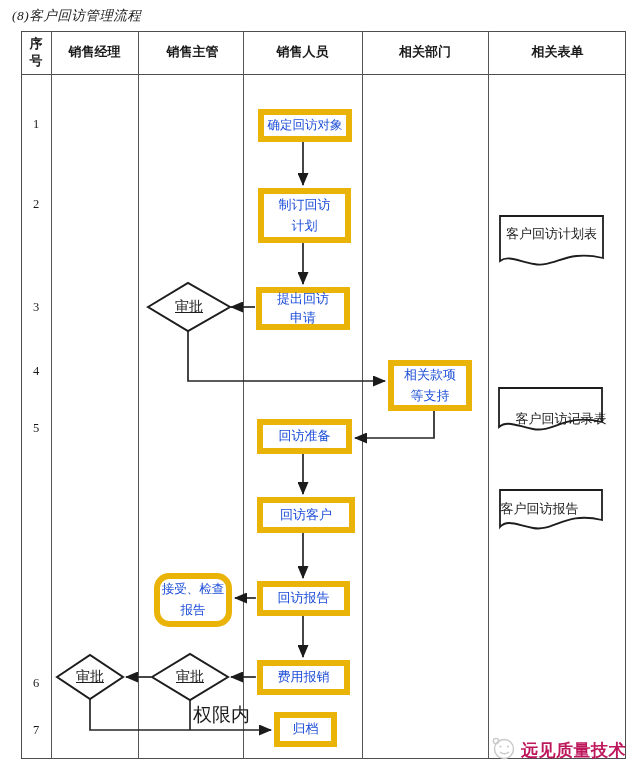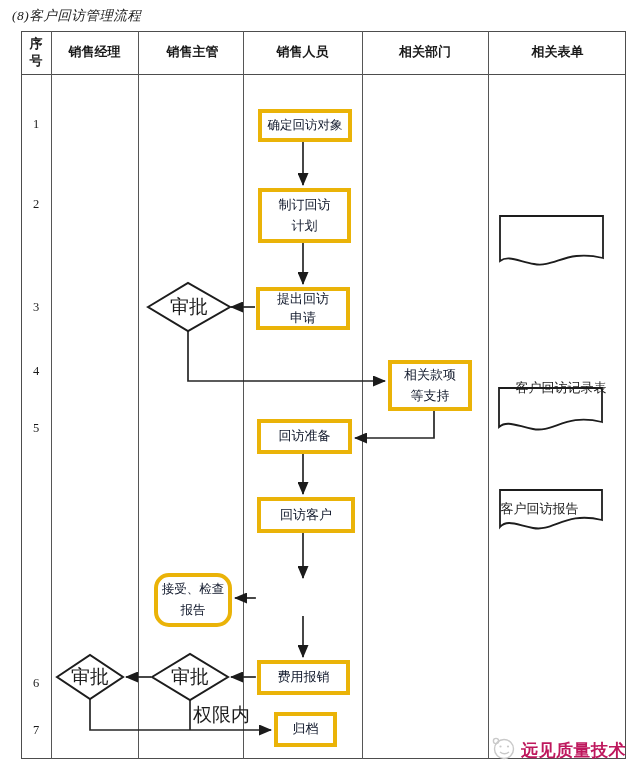--- a/index.html
+++ b/index.html
@@ -9,25 +9,25 @@
   
   .tbl-border{position:absolute;left:21px;top:31px;width:605px;height:728px;
               border:1.4px solid #4d4d4d;box-sizing:border-box;}
   .vline{position:absolute;top:31px;height:728px;width:0;border-left:1.2px solid #565656;}
   .hline{position:absolute;left:21px;width:605px;height:0;border-top:1.3px solid #4d4d4d;}
   .hcell{position:absolute;top:31px;height:43px;display:flex;align-items:center;justify-content:center;
          text-align:center;font-size:13px;font-weight:600;white-space:pre-line;line-height:1.25;color:#1a1a1a;}
   .rownum{position:absolute;left:21px;width:30px;height:18px;display:flex;align-items:center;
           justify-content:center;font-size:12.5px;color:#1a1a1a;}
   
-  .node{position:absolute;box-sizing:border-box;border:4px solid #eab308;background:#fff;
+  .node{position:absolute;box-sizing:border-box;border:6px solid #eab308;background:#fff;
         display:flex;align-items:center;justify-content:center;text-align:center;
-        white-space:pre-line;font-size:13px;line-height:1.55;color:#0f172a;}
+        white-space:pre-line;font-size:13px;line-height:1.55;color:#1d4ed8;}
   .dlabel{position:absolute;display:flex;align-items:center;justify-content:center;
-          font-size:19px;color:#1c1c1c;}
+          font-size:14px;color:#1c1c1c;text-decoration:underline;}
   .doclabel{position:absolute;display:flex;align-items:center;justify-content:center;
             font-size:13px;color:#1c1c1c;text-align:center;}
   .edgelabel{position:absolute;font-size:19px;color:#1c1c1c;}
   svg.layer{position:absolute;left:0;top:0;width:640px;height:779px;}
   .watermark-text{position:absolute;left:521px;top:739px;font-size:17px;font-weight:700;
                   color:#be185d;letter-spacing:0.5px;}
 </style>
 </head>
 <body>
 
@@ -101,29 +101,31 @@
 
   <div class="node" style="left:258px;top:109px;width:94px;height:33px;font-size:12.5px;">确定回访对象</div>
   <div class="node" style="left:258px;top:188px;width:93px;height:55px;">制订回访
 计划</div>
   <div class="node" style="left:256px;top:287px;width:94px;height:43px;line-height:1.45;">提出回访
 申请</div>
   <div class="node" style="left:388px;top:360px;width:84px;height:51px;line-height:1.6;">相关款项
 等支持</div>
   <div class="node" style="left:257px;top:419px;width:95px;height:35px;">回访准备</div>
   <div class="node" style="left:257px;top:497px;width:98px;height:36px;">回访客户</div>
+  <div class="node" style="left:257px;top:581px;width:93px;height:35px;">回访报告</div>
   <div class="node" style="left:154px;top:573px;width:78px;height:54px;font-size:12.5px;line-height:1.65;border-radius:15px;">接受、检查
 报告</div>
   <div class="node" style="left:257px;top:660px;width:93px;height:35px;">费用报销</div>
   <div class="node" style="left:274px;top:712px;width:63px;height:35px;">归档</div>
 
   <div class="dlabel" style="left:159px;top:299px;width:60px;height:16px;">审批</div>
   <div class="dlabel" style="left:160px;top:669px;width:60px;height:16px;">审批</div>
   <div class="dlabel" style="left:60px;top:669px;width:60px;height:16px;">审批</div>
 
   <div class="edgelabel" style="left:193px;top:702px;">权限内</div>
 
-  <div class="doclabel" style="left:499px;top:378px;width:124px;height:20px;">客户回访记录表</div>
+  <div class="doclabel" style="left:500px;top:224px;width:103px;height:20px;">客户回访计划表</div>
+  <div class="doclabel" style="left:499px;top:409px;width:124px;height:20px;">客户回访记录表</div>
   <div class="doclabel" style="left:488px;top:499px;width:103px;height:20px;">客户回访报告</div>
 
   <div class="watermark-text">远见质量技术</div>
 
 </div>
 
 </body></html>

